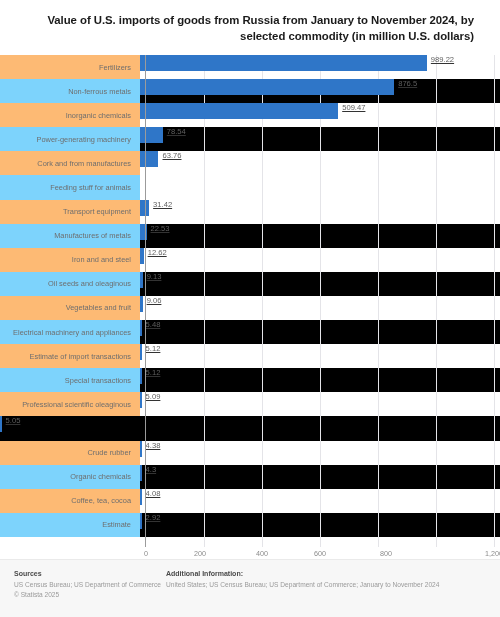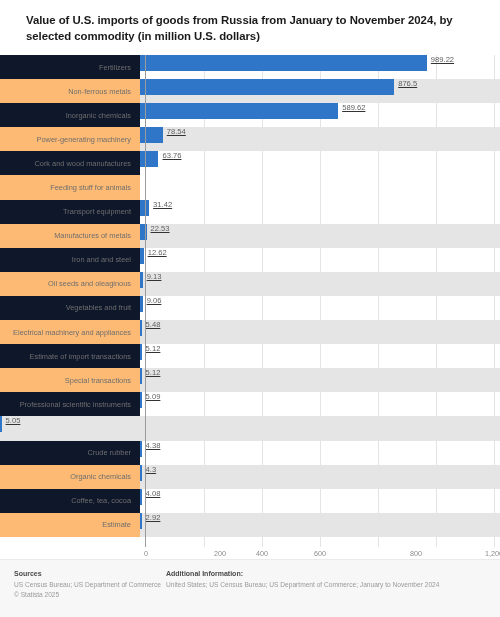--- a/index.html
+++ b/index.html
@@ -22,21 +22,21 @@
     box-sizing: border-box;
     background: #ffffff;
     display: flex;
     flex-direction: column;
     position: relative;
   }
 
   
   .title-block {
     padding: 12px 26px 6px 26px;
-    text-align: left;
+    text-align: right;
   }
   .chart-title {
     font-size: 11.4px;
     font-weight: bold;
     line-height: 16px;
     color: #1a1a1a;
     letter-spacing: -0.05px;
   }
 
   
@@ -72,33 +72,33 @@
     width: 140px;
     box-sizing: border-box;
     padding-right: 9px;
     text-align: right;
     font-size: 7.4px;
     color: #6e6e6e;
     display: flex;
     align-items: center;
     justify-content: flex-end;
     line-height: 9px;
-    background: #0f172a;
+    background: #fdba74;
     position: relative;
     z-index: 3;
   }
   .row .track {
     flex: 1;
     position: relative;
     display: flex;
     align-items: flex-start;
     text-decoration: underline;
   }
-  .row.band .track { background: #e5e5e5; }
-  .row.band .cat-label { background: #fdba74; }
+  .row.band .track { background: #000000; }
+  .row.band .cat-label { background: #7dd3fc; }
 
   .bar {
     height: 16px;
     background: #2f76c8;
     position: relative;
     z-index: 2;
   }
   .bar-value {
     font-size: 7.6px;
     color: #5f5f5f;
@@ -216,32 +216,32 @@
             <div class="cat-label">Non-ferrous metals</div>
             <div class="track">
               <div class="bar" style="width: 254.185px;"></div>
               <span class="bar-value">876.5</span>
             </div>
           </div>
           <div class="row">
             <div class="cat-label">Inorganic chemicals</div>
             <div class="track">
               <div class="bar" style="width: 198.189px;"></div>
-              <span class="bar-value">589.62</span>
+              <span class="bar-value">509.47</span>
             </div>
           </div>
           <div class="row band">
             <div class="cat-label">Power-generating machinery</div>
             <div class="track">
               <div class="bar" style="width: 22.7766px;"></div>
               <span class="bar-value">78.54</span>
             </div>
           </div>
           <div class="row">
-            <div class="cat-label">Cork and wood manufactures</div>
+            <div class="cat-label">Cork and from manufactures</div>
             <div class="track">
               <div class="bar" style="width: 18.4904px;"></div>
               <span class="bar-value">63.76</span>
             </div>
           </div>
           <div class="row band">
             <div class="cat-label">Feeding stuff for animals</div>
           </div>
           <div class="row">
             <div class="cat-label">Transport equipment</div>
@@ -293,21 +293,21 @@
             </div>
           </div>
           <div class="row band">
             <div class="cat-label">Special transactions</div>
             <div class="track">
               <div class="bar" style="width: 1.6px;"></div>
               <span class="bar-value">5.12</span>
             </div>
           </div>
           <div class="row">
-            <div class="cat-label">Professional scientific instruments</div>
+            <div class="cat-label">Professional scientific oleaginous</div>
             <div class="track">
               <div class="bar" style="width: 1.6px;"></div>
               <span class="bar-value">5.09</span>
             </div>
           </div>
           <div class="row band">
             <div class="track">
               <div class="bar" style="width: 1.6px;"></div>
               <span class="bar-value">5.05</span>
             </div>
@@ -339,24 +339,24 @@
               <div class="bar" style="width: 1.6px;"></div>
               <span class="bar-value">2.92</span>
             </div>
           </div>
         </div>
     </div>
   </div>
 
   <div class="xaxis">
       <span class="xtick" style="left: 146px;">0</span>
-      <span class="xtick" style="left: 220px;">200</span>
+      <span class="xtick" style="left: 200px;">200</span>
       <span class="xtick" style="left: 262px;">400</span>
       <span class="xtick" style="left: 320px;">600</span>
-      <span class="xtick" style="left: 396px; padding-left: 40px;">800</span>
+      <span class="xtick" style="left: 366px; padding-left: 40px;">800</span>
       <span class="xtick" style="left: 436px; margin-top: 15px;">1,000</span>
       <span class="xtick" style="left: 494px;">1,200</span>
     </div>
   <div class="xlabel">Imports in million U.S. dollars</div>
 
   <div class="footer">
     <div class="foot-col-left">
       <div class="foot-head">Sources</div>
       <div class="foot-line">US Census Bureau; US Department of Commerce</div>
       <div class="foot-line">© Statista 2025</div>

